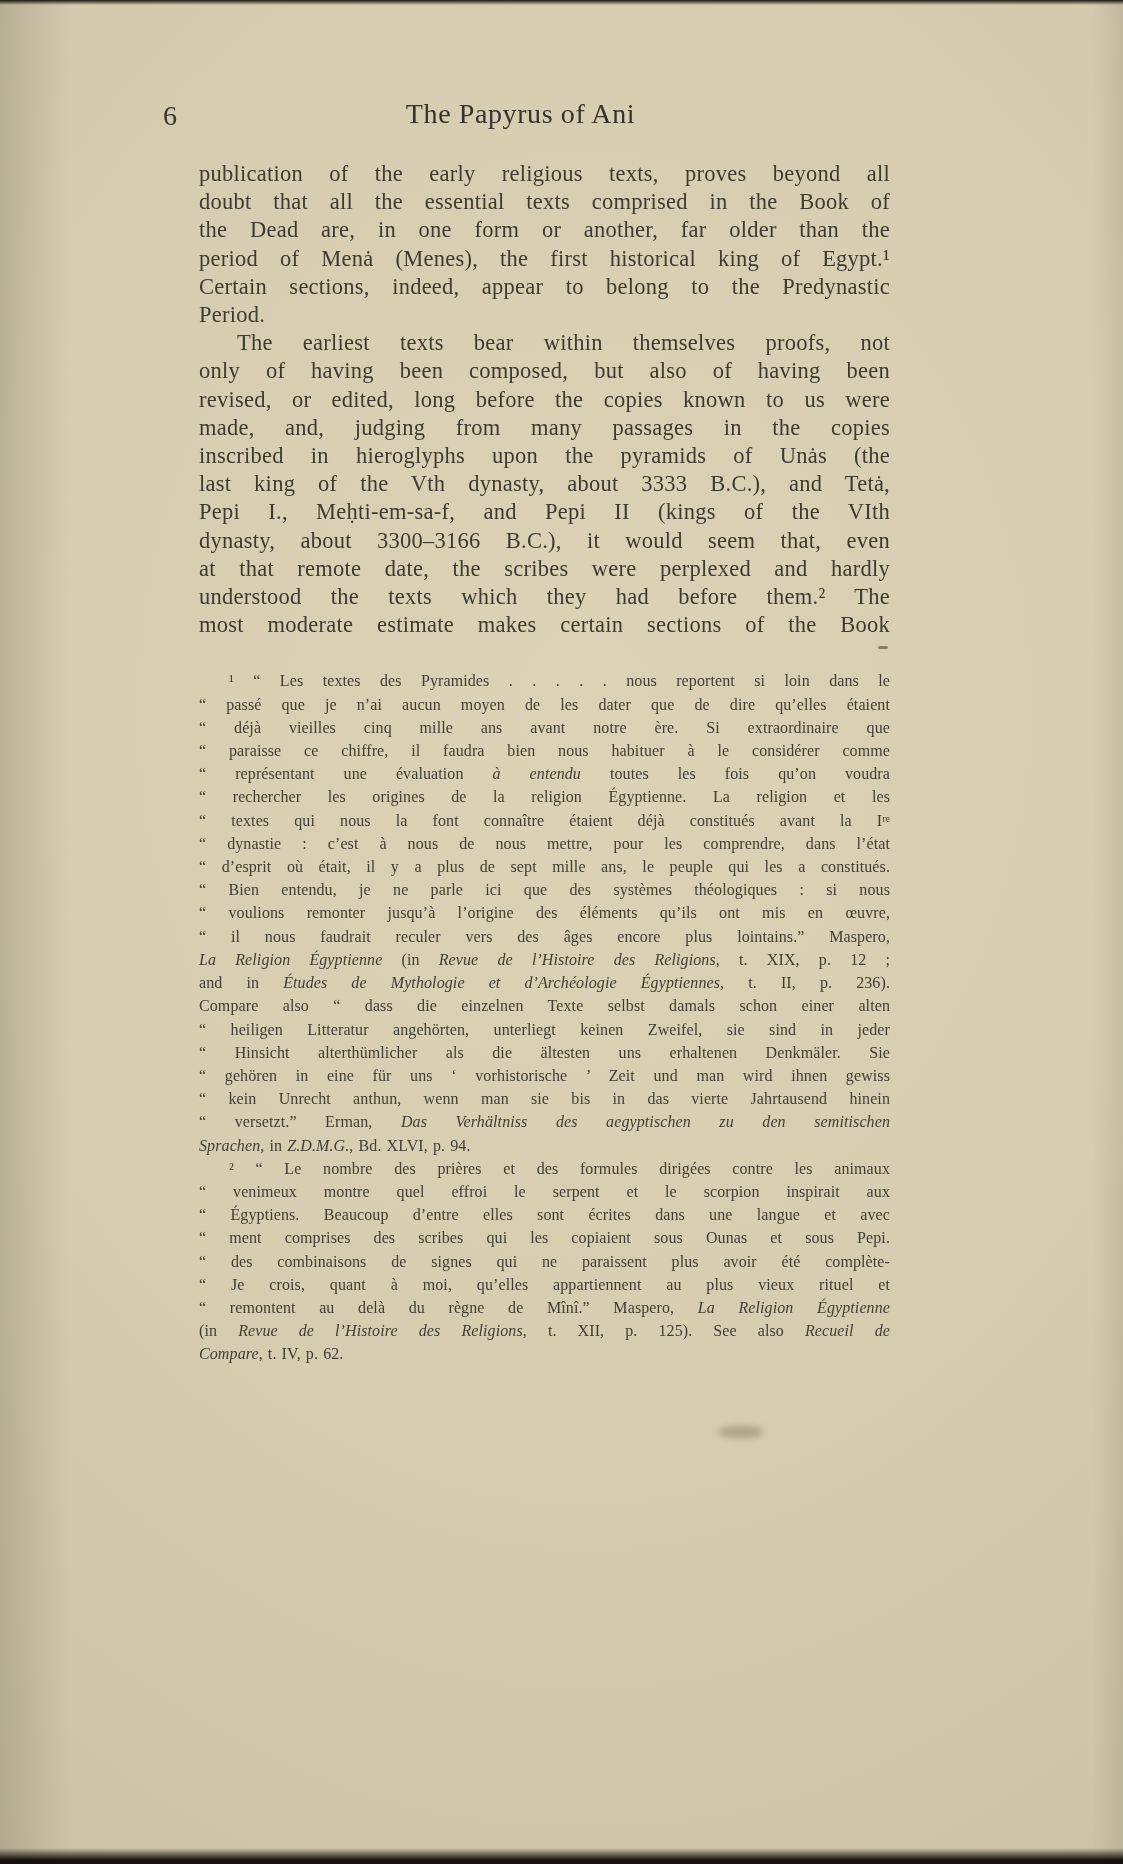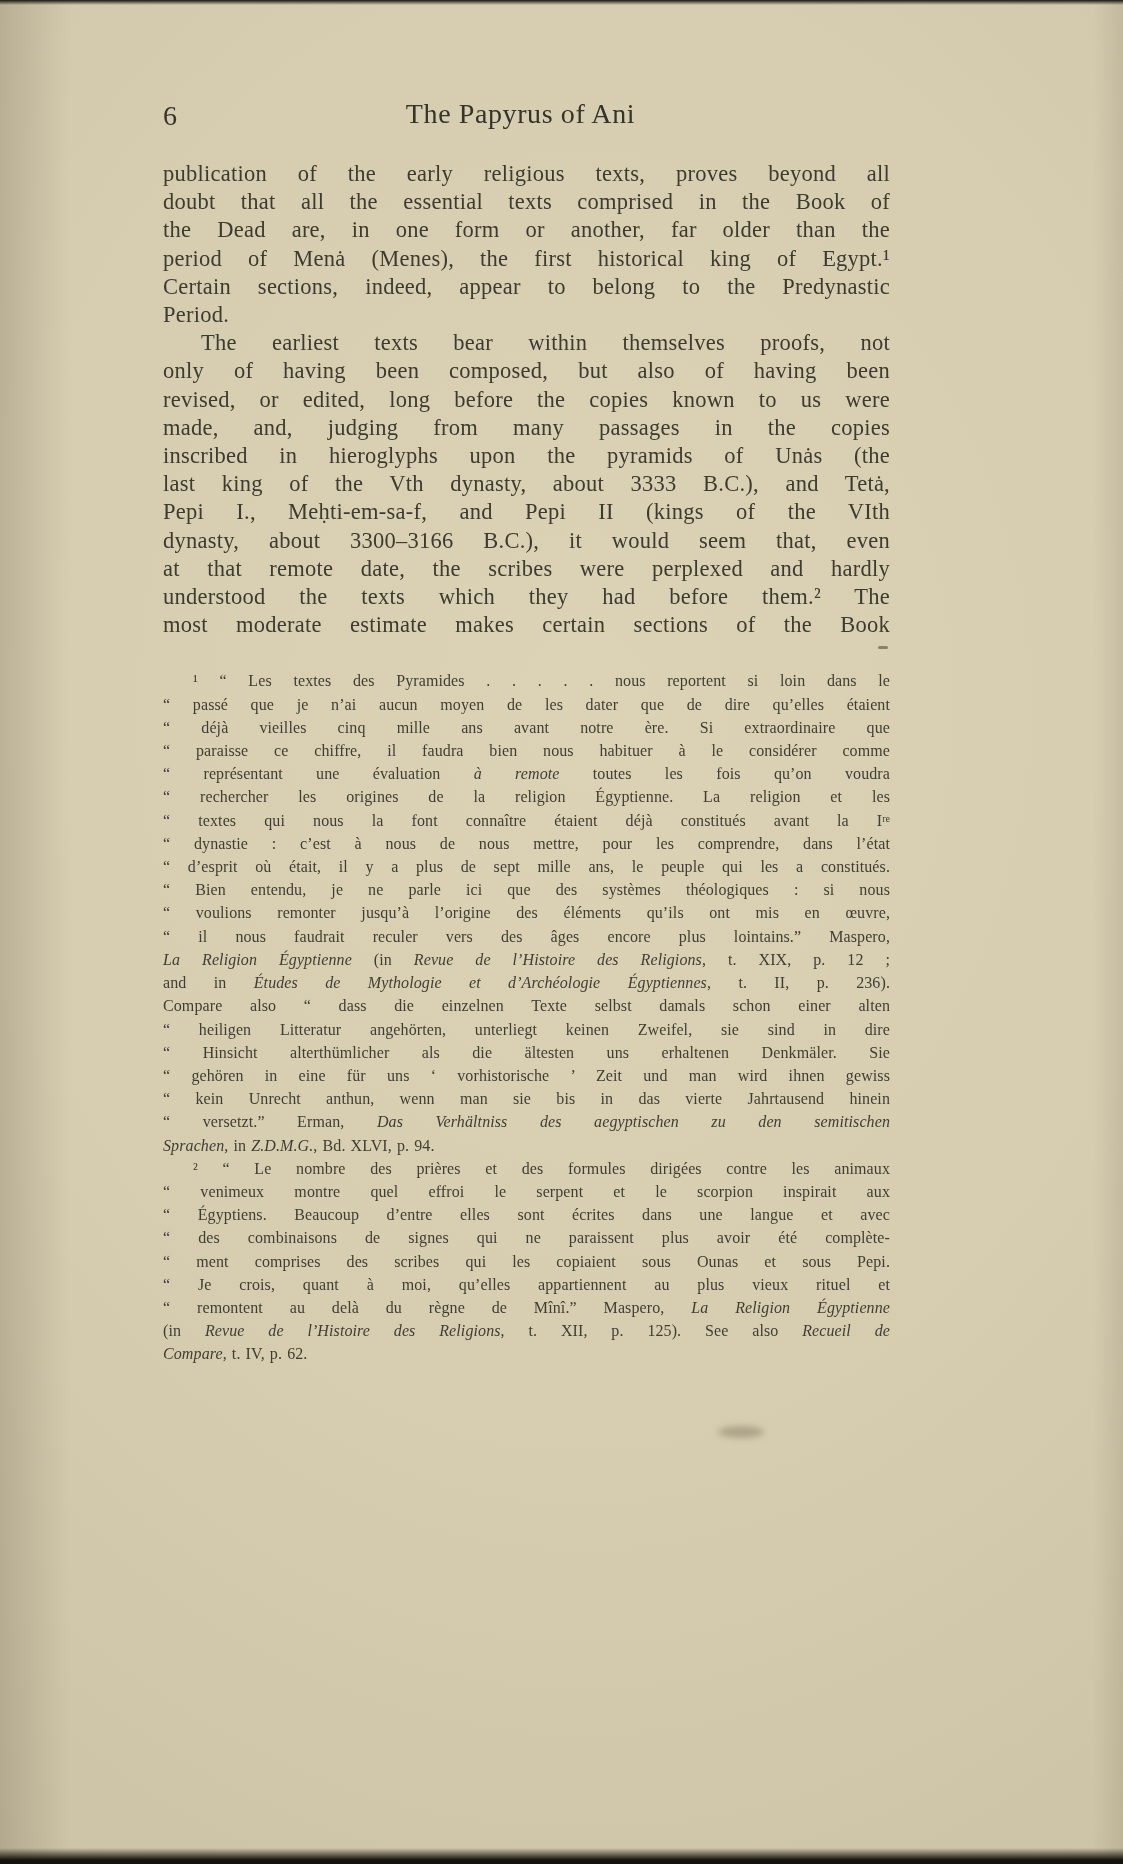--- a/index.html
+++ b/index.html
@@ -58,21 +58,21 @@
     letter-spacing: 0.6px;
     color: #35332a;
   }
   .body-text {
     font-size: 22.5px;
     line-height: 28.2px;
     letter-spacing: 0.25px;
     word-spacing: 1.5px;
     color: #3d3b30;
   }
-  .line { text-align: left; }
+  .line { text-align: left; margin-left: 36px; }
   .line.just { text-align: justify; text-align-last: justify; }
   .indent-first .line:first-child { text-indent: 38px; }
   .footnotes {
     margin-top: 30px;
     font-size: 16px;
     line-height: 23.2px;
     letter-spacing: 0.1px;
     word-spacing: 1px;
     color: #403e33;
   }
@@ -128,44 +128,44 @@
           <div class="line just">most moderate estimate makes certain sections of the Book</div>
         </div>
     </main>
 
     <section class="footnotes">
       <div class="footnote">
           <div class="line just">¹ “ Les textes des Pyramides . . . . . nous reportent si loin dans le</div>
           <div class="line just">“ passé que je n’ai aucun moyen de les dater que de dire qu’elles étaient</div>
           <div class="line just">“ déjà vieilles cinq mille ans avant notre ère. Si extraordinaire que</div>
           <div class="line just">“ paraisse ce chiffre, il faudra bien nous habituer à le considérer comme</div>
-          <div class="line just">“ représentant une évaluation <i>à remote</i> toutes les fois qu’on voudra</div>
+          <div class="line just">“ représentant une évaluation <i>à entendu</i> toutes les fois qu’on voudra</div>
           <div class="line just">“ rechercher les origines de la religion Égyptienne. La religion et les</div>
           <div class="line just">“ textes qui nous la font connaître étaient déjà constitués avant la Iʳᵉ</div>
           <div class="line just">“ dynastie : c’est à nous de nous mettre, pour les comprendre, dans l’état</div>
           <div class="line just">“ d’esprit où était, il y a plus de sept mille ans, le peuple qui les a constitués.</div>
           <div class="line just">“ Bien entendu, je ne parle ici que des systèmes théologiques : si nous</div>
           <div class="line just">“ voulions remonter jusqu’à l’origine des éléments qu’ils ont mis en œuvre,</div>
           <div class="line just">“ il nous faudrait reculer vers des âges encore plus lointains.” Maspero,</div>
           <div class="line just"><i>La Religion Égyptienne</i> (in <i>Revue de l’Histoire des Religions</i>, t. XIX, p. 12 ;</div>
           <div class="line just">and in <i>Études de Mythologie et d’Archéologie Égyptiennes</i>, t. II, p. 236).</div>
           <div class="line just">Compare also “ dass die einzelnen Texte selbst damals schon einer alten</div>
-          <div class="line just">“ heiligen Litteratur angehörten, unterliegt keinen Zweifel, sie sind in dire</div>
+          <div class="line just">“ heiligen Litteratur angehörten, unterliegt keinen Zweifel, sie sind in jeder</div>
           <div class="line just">“ Hinsicht alterthümlicher als die ältesten uns erhaltenen Denkmäler. Sie</div>
           <div class="line just">“ gehören in eine für uns ‘ vorhistorische ’ Zeit und man wird ihnen gewiss</div>
           <div class="line just">“ kein Unrecht anthun, wenn man sie bis in das vierte Jahrtausend hinein</div>
           <div class="line just">“ versetzt.” Erman, <i>Das Verhältniss des aegyptischen zu den semitischen</i></div>
           <div class="line"><i>Sprachen</i>, in <i>Z.D.M.G.</i>, Bd. XLVI, p. 94.</div>
         </div>
       <div class="footnote">
           <div class="line just">² “ Le nombre des prières et des formules dirigées contre les animaux</div>
           <div class="line just">“ venimeux montre quel effroi le serpent et le scorpion inspirait aux</div>
           <div class="line just">“ Égyptiens. Beaucoup d’entre elles sont écrites dans une langue et avec</div>
+          <div class="line just">“ ment comprises des scribes qui les copiaient sous Ounas et sous Pepi.</div>
           <div class="line just">“ des combinaisons de signes qui ne paraissent plus avoir été complète-</div>
-          <div class="line just">“ ment comprises des scribes qui les copiaient sous Ounas et sous Pepi.</div>
           <div class="line just">“ Je crois, quant à moi, qu’elles appartiennent au plus vieux rituel et</div>
           <div class="line just">“ remontent au delà du règne de Mînî.” Maspero, <i>La Religion Égyptienne</i></div>
           <div class="line just">(in <i>Revue de l’Histoire des Religions</i>, t. XII, p. 125). See also <i>Recueil de</i></div>
           <div class="line"><i>Compare</i>, t. IV, p. 62.</div>
         </div>
     </section>
 
   </div>
 
   <div class="artifact-dash"></div>

